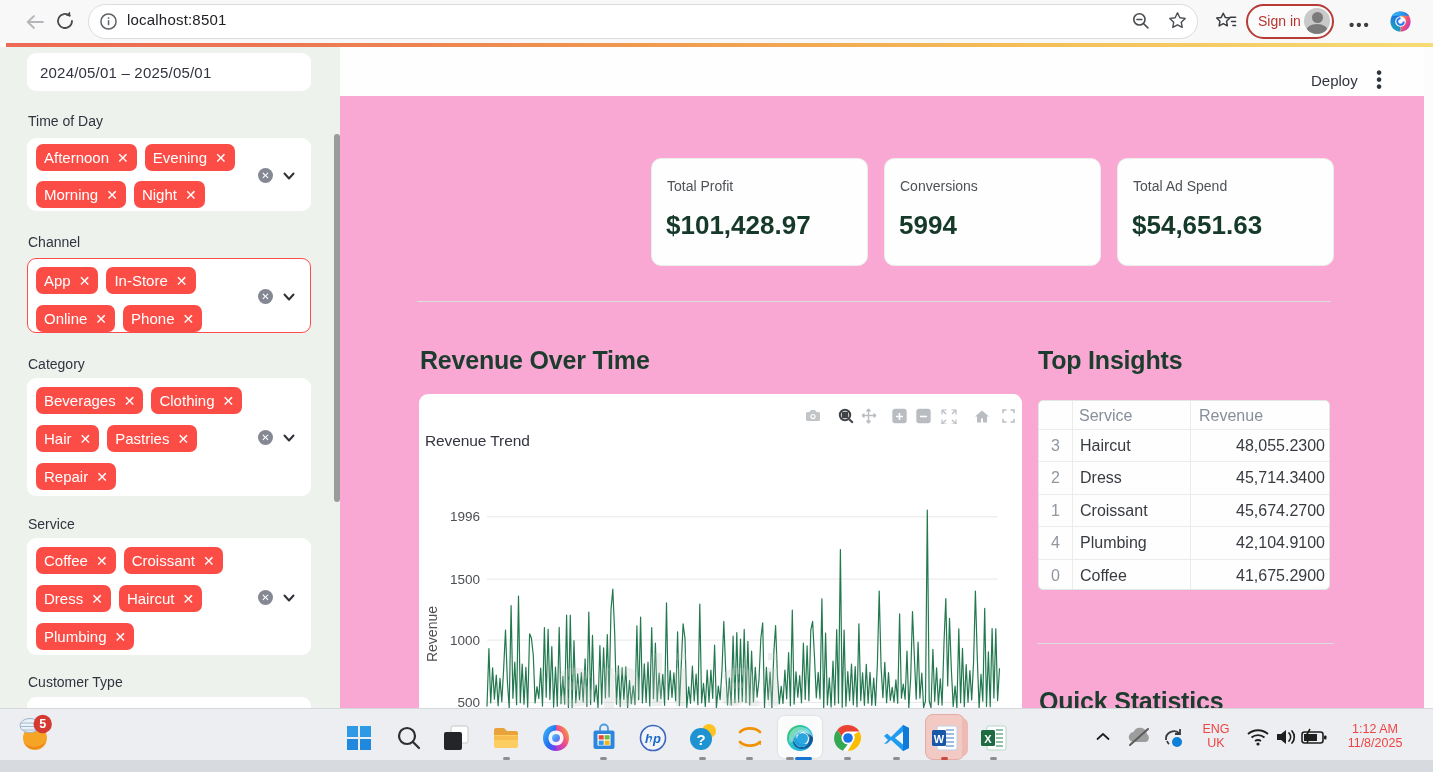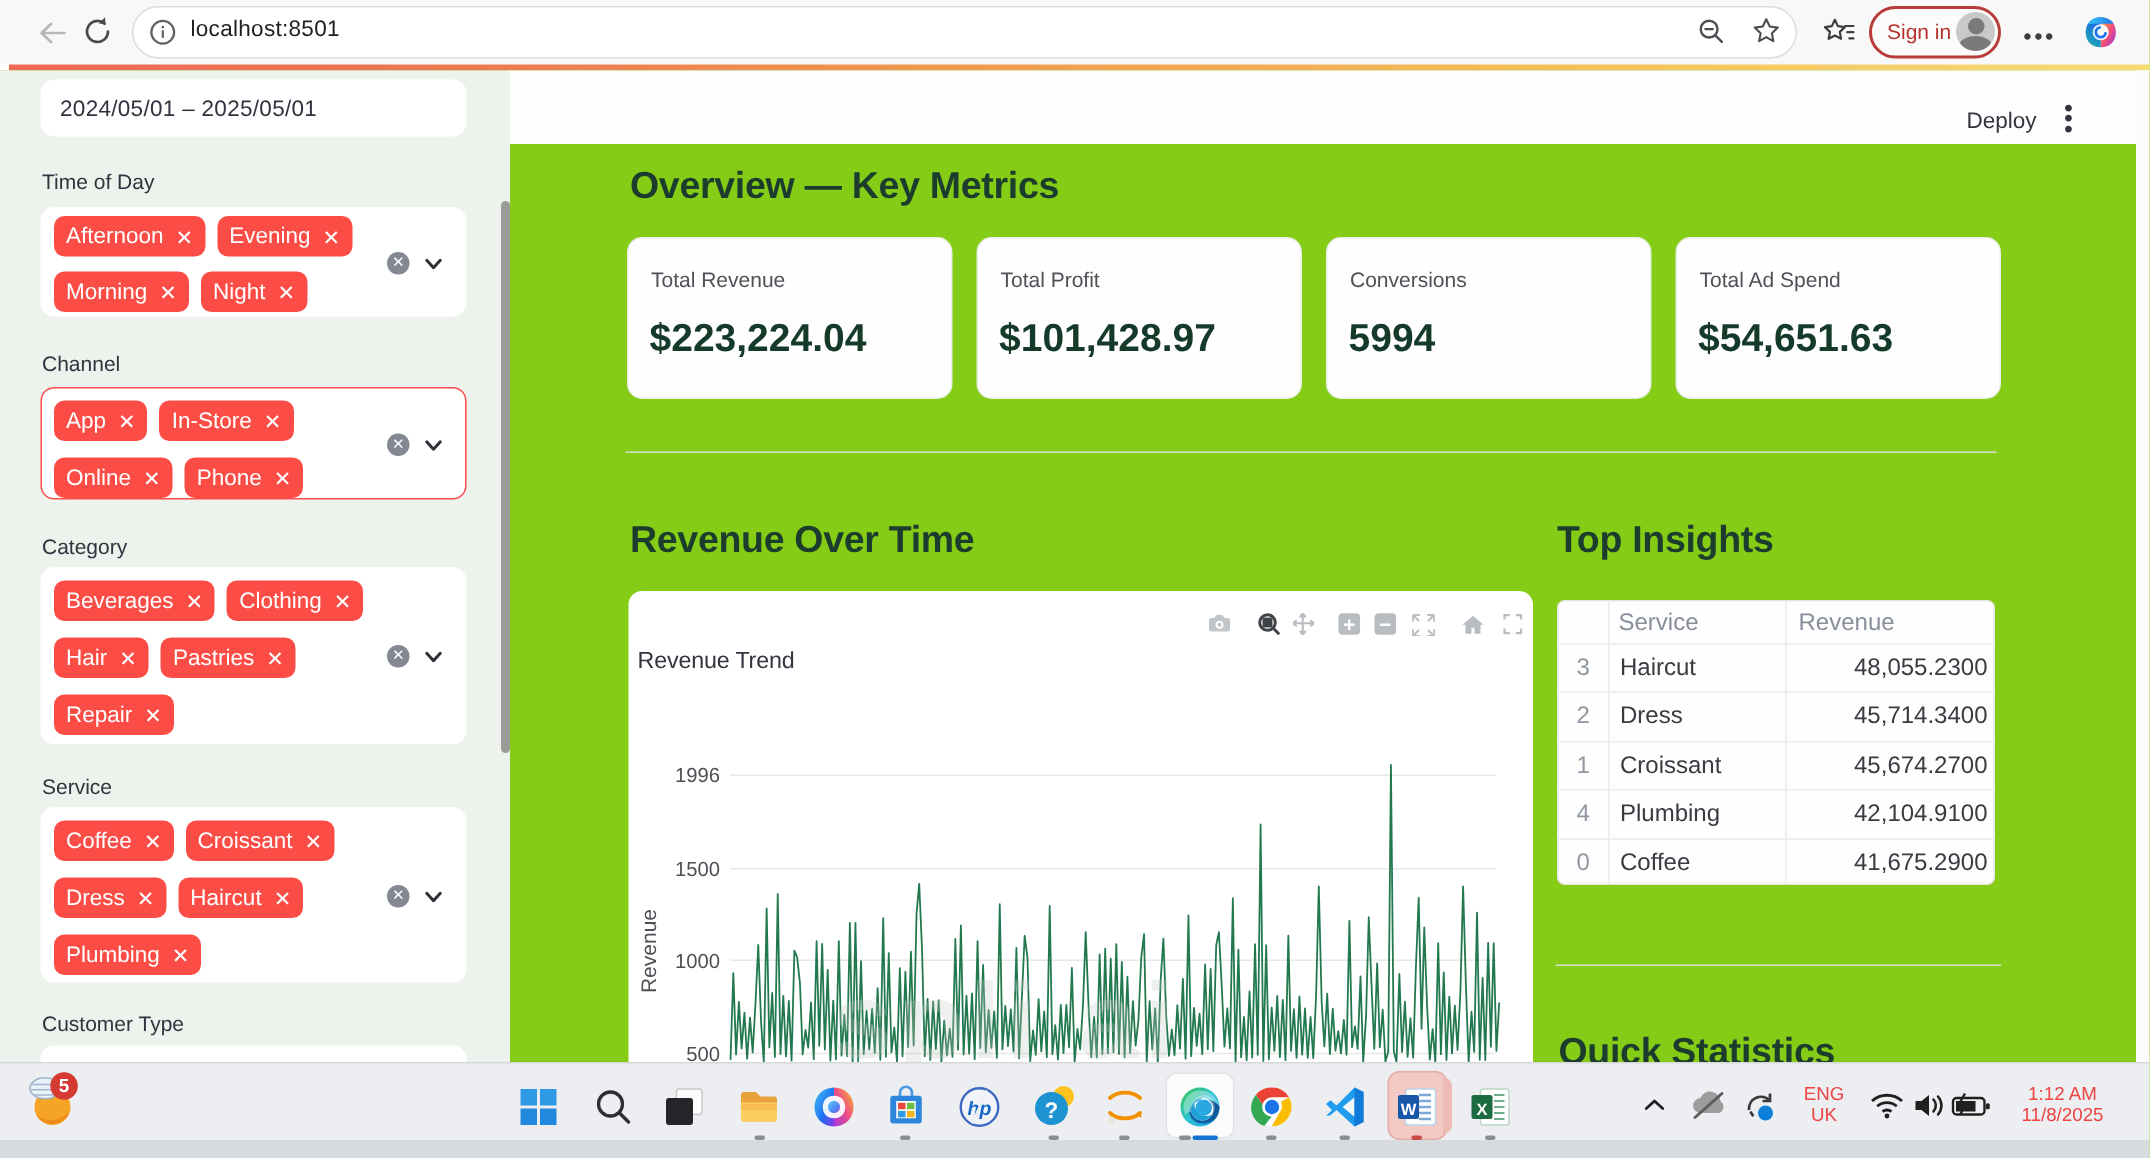--- a/index.html
+++ b/index.html
@@ -8,21 +8,21 @@
 
 
 #chrome { position:absolute; left:0; top:0; width:1433px; height:43px; background:#f8f8f9; }
 #urlbar { position:absolute; left:88px; top:4px; width:1110px; height:35px; background:#fff;
   border:1px solid #dadce0; border-radius:18px; }
 .urltext { position:absolute; left:127px; top:11px; font-size:15px; color:#202124; letter-spacing:0.2px;text-align:right; }
 #deco { position:absolute; left:6px; top:43px; width:1427px; height:4px;
   background:linear-gradient(90deg,#ee6a55 0%,#ec7552 18%,#f09a4e 45%,#f4bc57 70%,#f6dc74 100%); }
 
 
-#appwrap { position:absolute; left:0; top:47px; width:1424px; height:662px; background:#84cc16; }
+#appwrap { position:absolute; left:0; top:47px; width:1424px; height:662px; background:#f9a8d4; }
 #rightgutter { position:absolute; left:1424px; top:47px; width:9px; height:662px; background:#fcfcfc; }
 #sidebar { position:absolute; left:0; top:0; width:340px; height:662px; background:#edf2ec; }
 #headerstrip { position:absolute; left:340px; top:0; width:1084px; height:49px; background:#fdfefd; }
 
 
 .sbox { position:absolute; left:27px; width:284px; background:#fff; border-radius:9px; }
 .slabel { position:absolute; left:28px; font-size:14px; color:#31333f; }
 .chip { display:inline-flex; align-items:center; background:#fb4d46; color:#fff; font-size:15px;
   border-radius:7px; height:27px; padding:0 8px; margin:0 8px 0 0; white-space:nowrap; }
 .chip .x { margin-left:8px; font-size:14px; line-height:1; position:relative; top:0px; }
@@ -171,26 +171,21 @@
       </svg>
 
   <div class="slabel" style="top:627px">Customer Type</div>
   <div class="sbox" style="top:650px;height:12px;border-radius:9px 9px 0 0"></div>
   <div id="sb-scroll"></div>
 </div>
 <div id="headerstrip"></div>
 <div class="abs" style="left:1311px;top:25px;font-size:15px;color:#31333f">Deploy</div>
 <div class="abs" style="left:1375px;top:22px;font-size:16px;color:#31333f;font-weight:700;line-height:7px;text-align:center;width:8px">•<br>•<br>•</div>
 
-<div class="h1" style="left:420px;top:63px">Overview — Key Metrics</div>
-
-<div class="card" style="left:418px">
-      <div class="lab">Total Revenue</div>
-      <div class="val">$223,224.04</div>
-    </div>
+
 <div class="card" style="left:651px">
       <div class="lab">Total Profit</div>
       <div class="val">$101,428.97</div>
     </div>
 <div class="card" style="left:884px">
       <div class="lab">Conversions</div>
       <div class="val">5994</div>
     </div>
 <div class="card" style="left:1117px">
       <div class="lab">Total Ad Spend</div>

